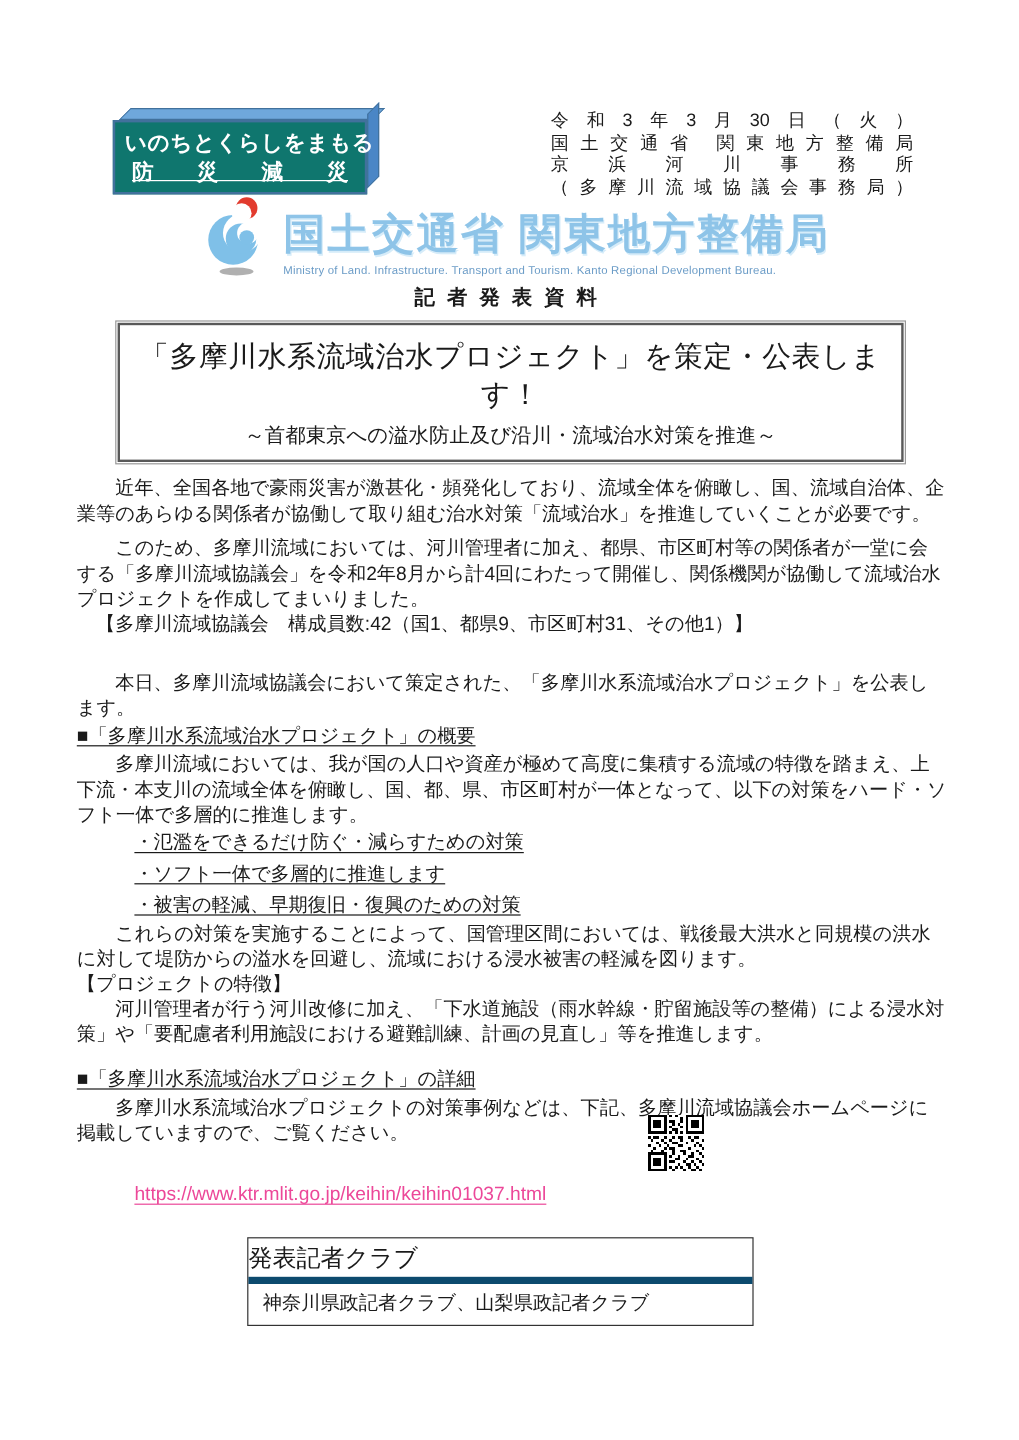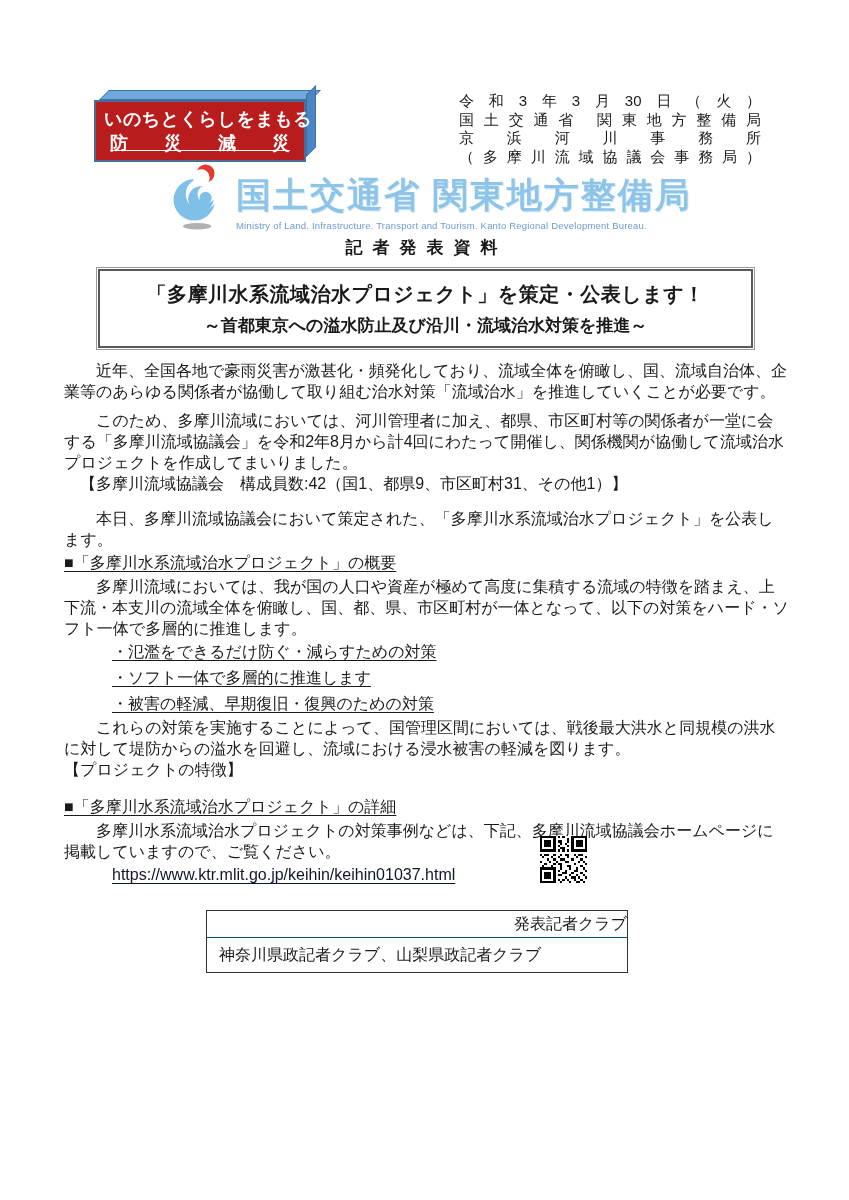--- a/index.html
+++ b/index.html
@@ -13,21 +13,21 @@
   }
   .page { width: 849px; height: 1200px; padding: 88px 60px 0 64px; }
 
   
   .top-row { display: flex; justify-content: space-between; align-items: flex-start; }
 
   
   .badge3d { position: relative; margin-top: 12px; margin-left: 30px; width: 212px; height: 62px; }
   .badge-face {
     position: absolute; left: 0; top: 0; width: 212px; height: 62px;
-    background: #b91c1c; border: 2px solid #41719c;
+    background: #0f766e; border: 2px solid #41719c;
     display: flex; flex-direction: column; justify-content: center;
     padding: 2px 8px; z-index: 2;
   }
   .badge-top {
     position: absolute; left: 5px; top: -10px; width: 212px; height: 10px;
     background: #6fa8dc; border: 1.5px solid #41719c;
     transform: skewX(-45deg); transform-origin: bottom left; z-index: 1;
   }
   .badge-side {
     position: absolute; left: 212px; top: -5px; width: 10px; height: 62px;
@@ -56,22 +56,22 @@
   .logo-subtitle { font-size: 9.5px; color: #6b9cc7; margin-top: 1px; letter-spacing: 0.2px; }
 
   .press-label { text-align: center; font-weight: bold; font-size: 17px; letter-spacing: 10px; margin-top: 2px; }
 
   
   .title-box {
     margin: 10px 0 0 34px; width: 655px;
     border: 2px solid #595959; outline: 1px solid #999; outline-offset: 1px;
     padding: 10px 6px 9px 6px; text-align: center;
   }
-  .doc-title { font-size: 20px; font-weight: bold; letter-spacing: 0.5px; }
-  .doc-subtitle { font-size: 17px; font-weight: bold; margin-top: 6px; }
+  .doc-title { font-size: 24px; font-weight: normal; letter-spacing: 0.5px; }
+  .doc-subtitle { font-size: 17px; font-weight: normal; margin-top: 6px; }
 
   
   .para { font-size: 16px; line-height: 21px; }
   .indent2 { text-indent: 2em; }
   .indent1 { text-indent: 1em; }
   .mt-blank { margin-top: 8px; }
   .mt-section { }
   .heading-underline {
     font-size: 16px; line-height: 26px;
     text-decoration: underline; text-underline-offset: 3px;
@@ -79,27 +79,27 @@
   .heading-underline, .bullet { width: fit-content; }
   .bullet {
     font-size: 16px; line-height: 26px; margin-left: 48px;
     text-decoration: underline; text-underline-offset: 3px;
   }
 
   
   .details-section { position: relative; }
   .doc-link {
     display: inline-block; margin-left: 48px; font-size: 16px; line-height: 26px;
-    color: #0f172a; text-decoration: underline; text-underline-offset: 3px;
+    color: #ec4899; text-decoration: underline; text-underline-offset: 3px; margin-top: 28px;
   }
   .qr-icon { position: absolute; right: 202px; top: 42px; width: 47px; height: 47px; }
 
   
   .club-box { width: 422px; margin: 22px auto 0 142px; border: 1px solid #333; }
-  .club-header { text-align: right; font-size: 16px; padding: 3px 0 2px; border-bottom: 1px solid #0c4a6e; }
+  .club-header { text-align: left; font-size: 20px; padding: 3px 0 2px; border-bottom: 6px solid #0c4a6e; }
   .club-body { padding: 5px 12px 6px; font-size: 16px; line-height: 23px; }
 </style>
 </head>
 <body>
 
 <div class="page">
 
   <div class="top-row">
     <div class="badge3d">
       <div class="badge-top"></div>
@@ -137,30 +137,31 @@
   <div class="press-label">記者発表資料</div>
 
   <div class="title-box">
     <div class="doc-title">「多摩川水系流域治水プロジェクト」を策定・公表します！</div>
     <div class="doc-subtitle">～首都東京への溢水防止及び沿川・流域治水対策を推進～</div>
   </div>
 
   <p class="para indent2 mt-blank" style="margin-top:12px">近年、全国各地で豪雨災害が激甚化・頻発化しており、流域全体を俯瞰し、国、流域自治体、企業等のあらゆる関係者が協働して取り組む治水対策「流域治水」を推進していくことが必要です。</p>
   <p class="para indent2 mt-blank">このため、多摩川流域においては、河川管理者に加え、都県、市区町村等の関係者が一堂に会する「多摩川流域協議会」を令和2年8月から計4回にわたって開催し、関係機関が協働して流域治水プロジェクトを作成してまいりました。</p>
   <p class="para indent1">【多摩川流域協議会　構成員数:42（国1、都県9、市区町村31、その他1）】</p>
-  <p class="para indent2" style="margin-top:14px">本日、多摩川流域協議会において策定された、「多摩川水系流域治水プロジェクト」を公表します。</p>
+  <p class="para indent2" style="margin-top:28px">本日、多摩川流域協議会において策定された、「多摩川水系流域治水プロジェクト」を公表します。</p>
 
   <div class="mt-section">
     <p class="heading-underline">■「多摩川水系流域治水プロジェクト」の概要</p>
     <p class="para indent2">多摩川流域においては、我が国の人口や資産が極めて高度に集積する流域の特徴を踏まえ、上下流・本支川の流域全体を俯瞰し、国、都、県、市区町村が一体となって、以下の対策をハード・ソフト一体で多層的に推進します。</p>
     <p class="bullet">・氾濫をできるだけ防ぐ・減らすための対策</p>
     <p class="bullet">・ソフト一体で多層的に推進します</p>
     <p class="bullet">・被害の軽減、早期復旧・復興のための対策</p>
     <p class="para indent2">これらの対策を実施することによって、国管理区間においては、戦後最大洪水と同規模の洪水に対して堤防からの溢水を回避し、流域における浸水被害の軽減を図ります。</p>
     <p class="para">【プロジェクトの特徴】</p>
+    <p class="para indent2">河川管理者が行う河川改修に加え、「下水道施設（雨水幹線・貯留施設等の整備）による浸水対策」や「要配慮者利用施設における避難訓練、計画の見直し」等を推進します。</p>
   </div>
 
   <div class="details-section" style="margin-top:14px">
     <p class="heading-underline">■「多摩川水系流域治水プロジェクト」の詳細</p>
     <p class="para indent2">多摩川水系流域治水プロジェクトの対策事例などは、下記、多摩川流域協議会ホームページに掲載していますので、ご覧ください。</p>
     <a class="doc-link" href="#">https://www.ktr.mlit.go.jp/keihin/keihin01037.html</a>
     <svg class="qr-icon" viewBox="0 0 21 21" shape-rendering="crispEdges" xmlns="http://www.w3.org/2000/svg">
       <rect x="0" y="0" width="21" height="21" fill="#ffffff"></rect>
       <rect x="0" y="0" width="7" height="7" fill="#000"></rect>
         <rect x="1" y="1" width="5" height="5" fill="#fff"></rect>

